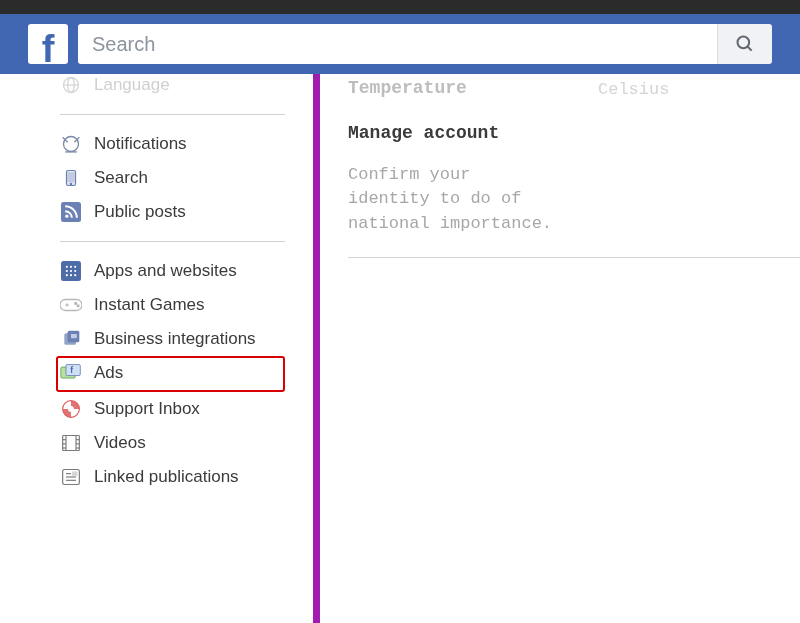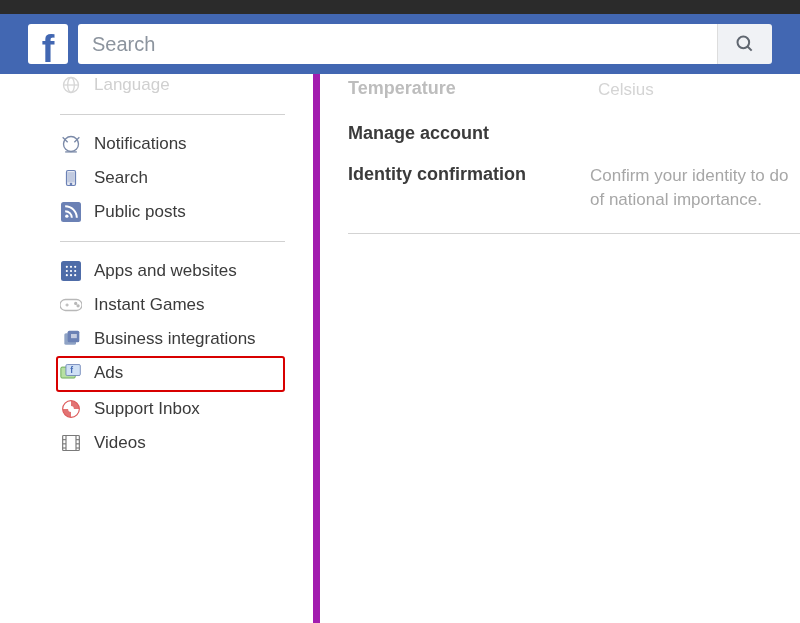--- a/index.html
+++ b/index.html
@@ -12,21 +12,21 @@
   .searchbar input { border:none; outline:none; height:100%; width:100%; font-size:20px; padding:0 14px; color:#333; border-radius:3px 0 0 3px; }
   .searchbar input::placeholder { color:#8c949e; }
   .search-btn { width:60px; height:100%; background:#f0f2f5; border:none; border-left:1px solid #ddd; border-radius:0 3px 3px 0; cursor:pointer; display:flex; align-items:center; justify-content:center; color:#555; }
   .content { display:flex; height:calc(623px - 74px); }
   .sidebar { width:320px; border-right:7px solid #a21caf; padding:0 28px 0 60px; }
   .group-sep { border:none; border-top:1px solid #d1d1d1; margin:12px 0 12px 0; }
   .nav-item { display:flex; align-items:center; font-size:17px; color:#3b3b3b; padding:6px 0; cursor:pointer; }
   .nav-item .icon { width:22px; height:22px; margin-right:12px; display:flex; align-items:center; justify-content:center; flex-shrink:0; }
   .highlight-box { border:2px solid #d80000; border-radius:3px; padding:0 6px 2px 2px; margin-left:-4px; display:flex; align-items:center; }
   .main { flex:1; padding:0 0 0 28px; }
-  .setting-row { display:flex; padding:10px 0; }
+  .setting-row { display:flex; padding:10px 0;font-family:Liberation Mono, monospace; }
   .setting-label { width:250px; font-size:18px; color:#3b3b3b; font-weight:bold; }
   .setting-label.faded { color:#bdbdbd; }
   .setting-value { font-size:17px; color:#a7a7a7; line-height:1.45; }
   .setting-value.faded { color:#d4d4d4; }
   .main-sep { border:none; border-top:1px solid #d3d3d3; margin-top:10px; }
   
   .annotation { position:absolute; pointer-events:none; }
   
   svg { display:block; }
 </style>
@@ -175,33 +175,44 @@
             <line x1="2" y1="8" x2="6" y2="8"></line>
             <line x1="2" y1="13" x2="6" y2="13"></line>
             <line x1="2" y1="18" x2="6" y2="18"></line>
             <line x1="18" y1="8" x2="22" y2="8"></line>
             <line x1="18" y1="13" x2="22" y2="13"></line>
             <line x1="18" y1="18" x2="22" y2="18"></line>
           </svg>
       </span>
       <span>Videos</span>
     </div>
+    <div class="nav-item">
+      <span class="icon">
+        <svg width="20" height="20" viewBox="0 0 24 24" fill="none" stroke="#7a7a7a" stroke-width="1.4">
+            <rect x="2" y="3" width="20" height="18" rx="2"></rect>
+            <line x1="6" y1="8" x2="12" y2="8"></line>
+            <line x1="6" y1="12" x2="18" y2="12"></line>
+            <line x1="6" y1="16" x2="18" y2="16"></line>
+            <rect x="14" y="6" width="5" height="4" fill="#7a7a7a" opacity="0.3"></rect>
+          </svg>
+      </span>
+      <span>Linked publications</span>
+    </div>
 
   </div>
 
   <div class="main">
     <div class="setting-row" style="margin-top:-6px">
       <div class="setting-label faded">Temperature</div>
       <div class="setting-value faded">Celsius</div>
     </div>
     <div class="setting-row">
       <div class="setting-label">Manage account</div>
     </div>
     <div class="setting-row">
-      <div class="setting-label">Identity confirmation</div>
       <div class="setting-value" style="max-width:210px">Confirm your identity to do of national importance.</div>
     </div>
     <hr class="main-sep">
   </div>
 </div>
 
 <div class="annotation">
   
   
 </div>

